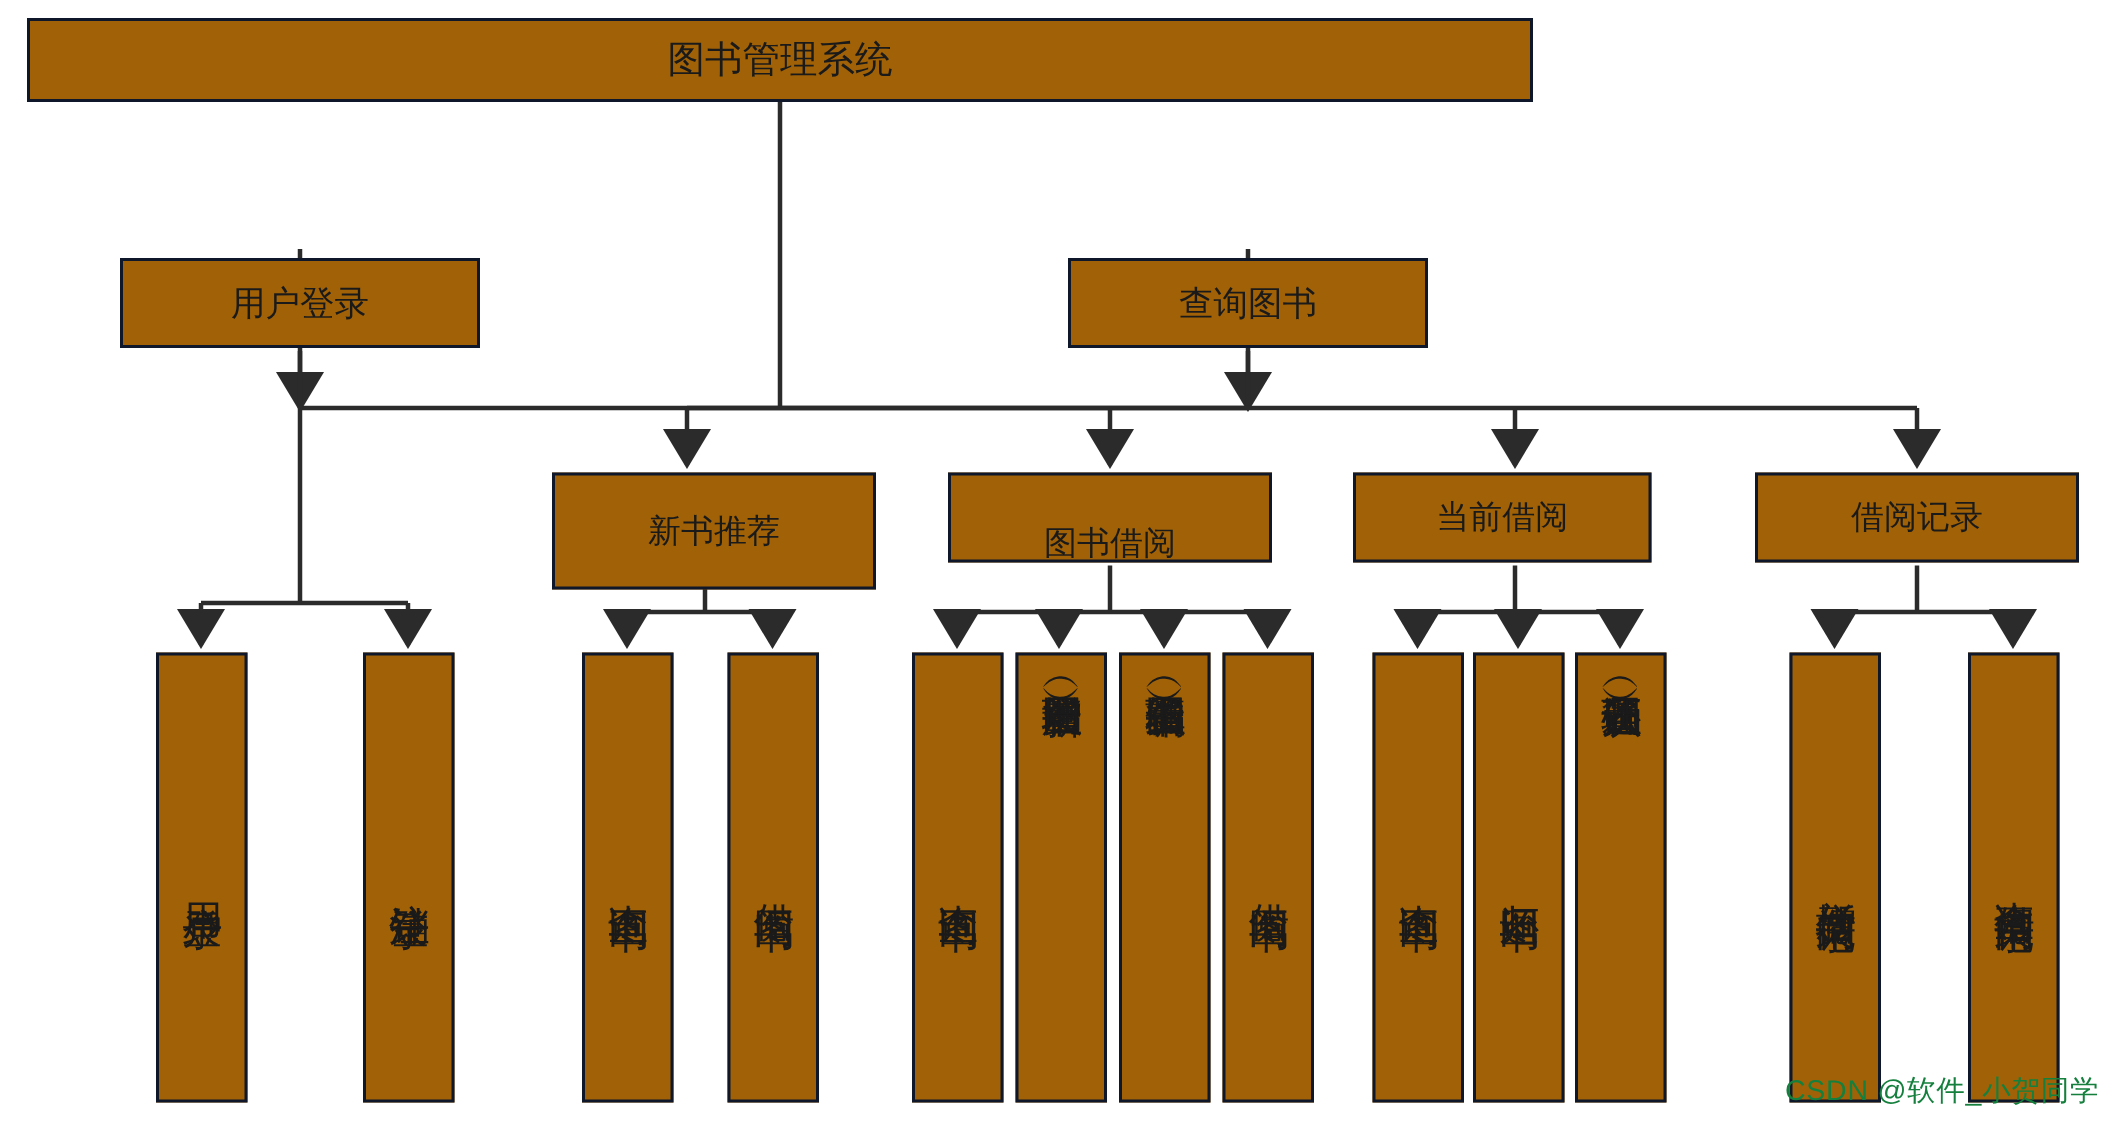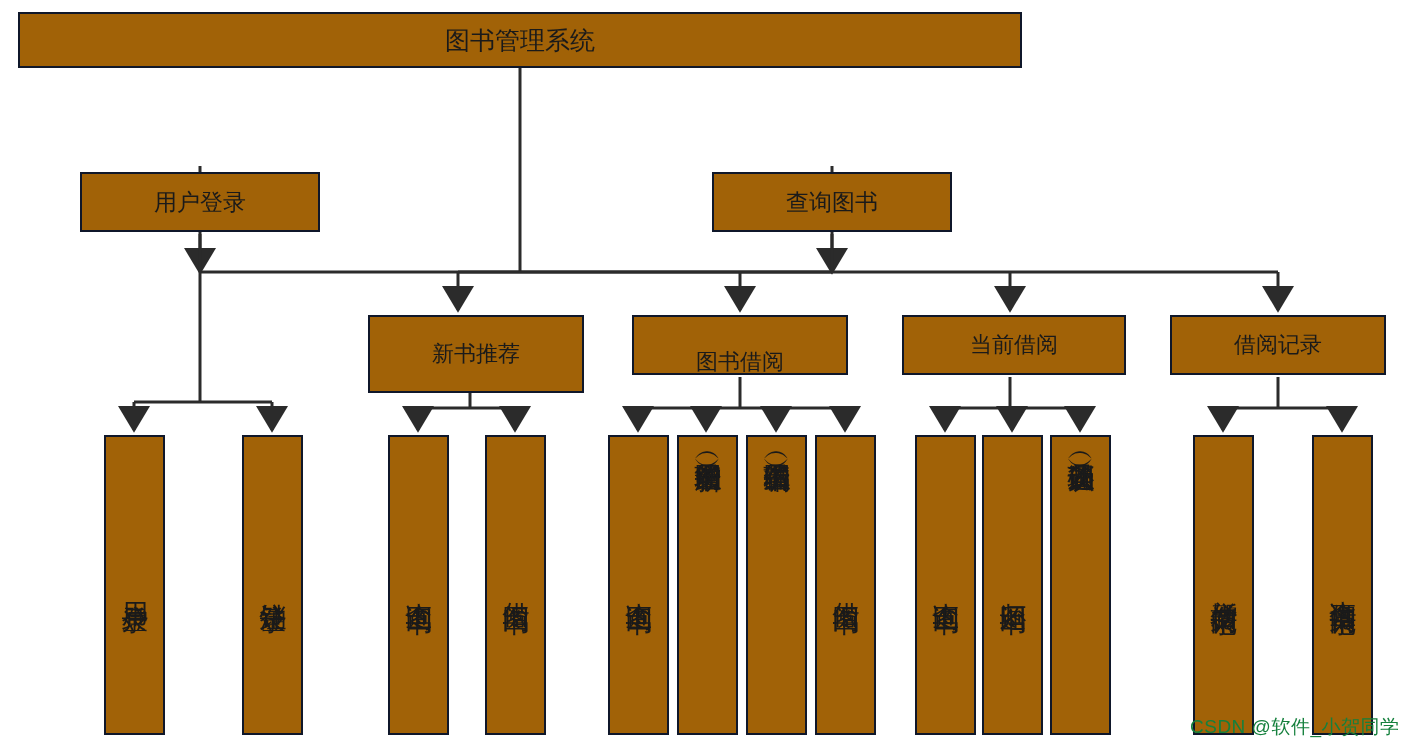--- a/index.html
+++ b/index.html
@@ -137,21 +137,21 @@
   <div class="node lvl2" style="left:712px; top:172px; width:240px; height:60px;">
     <span class="label">查询图书</span>
   </div>
 
   <div class="node lvl3" style="left:368px; top:315px; width:216px; height:78px;">
     <span class="label">新书推荐</span>
   </div>
   <div class="node lvl3" style="left:632px; top:315px; width:216px; height:60px;align-items:flex-end;">
     <span class="label">图书借阅</span>
   </div>
-  <div class="node lvl3" style="left:902px; top:315px; width:224px; height:60px;">
+  <div class="node lvl3" style="left:902px; top:315px; width:199px; height:60px;">
     <span class="label">当前借阅</span>
   </div>
   <div class="node lvl3" style="left:1170px; top:315px; width:216px; height:60px;">
     <span class="label">借阅记录</span>
   </div>
 
   <div class="node leaf" style="left:104px; top:435px; width:61px; height:300px;">
     <span class="label">用户登录</span>
   </div>
   <div class="node leaf" style="left:242px; top:435px; width:61px; height:300px;">

